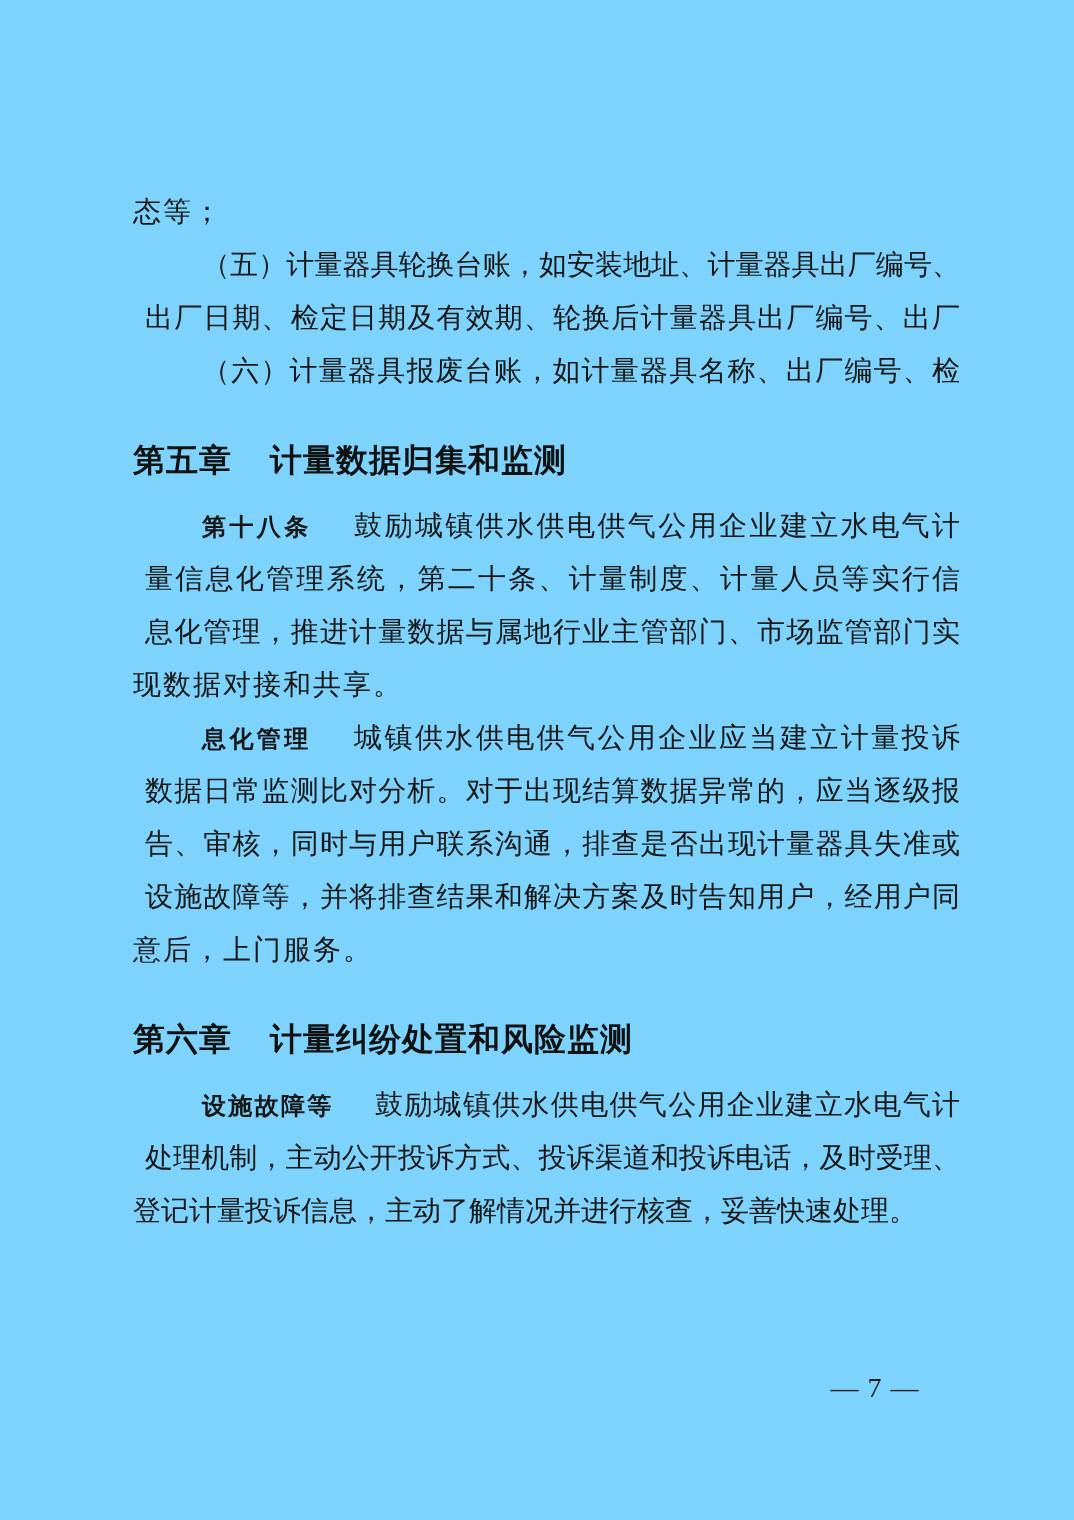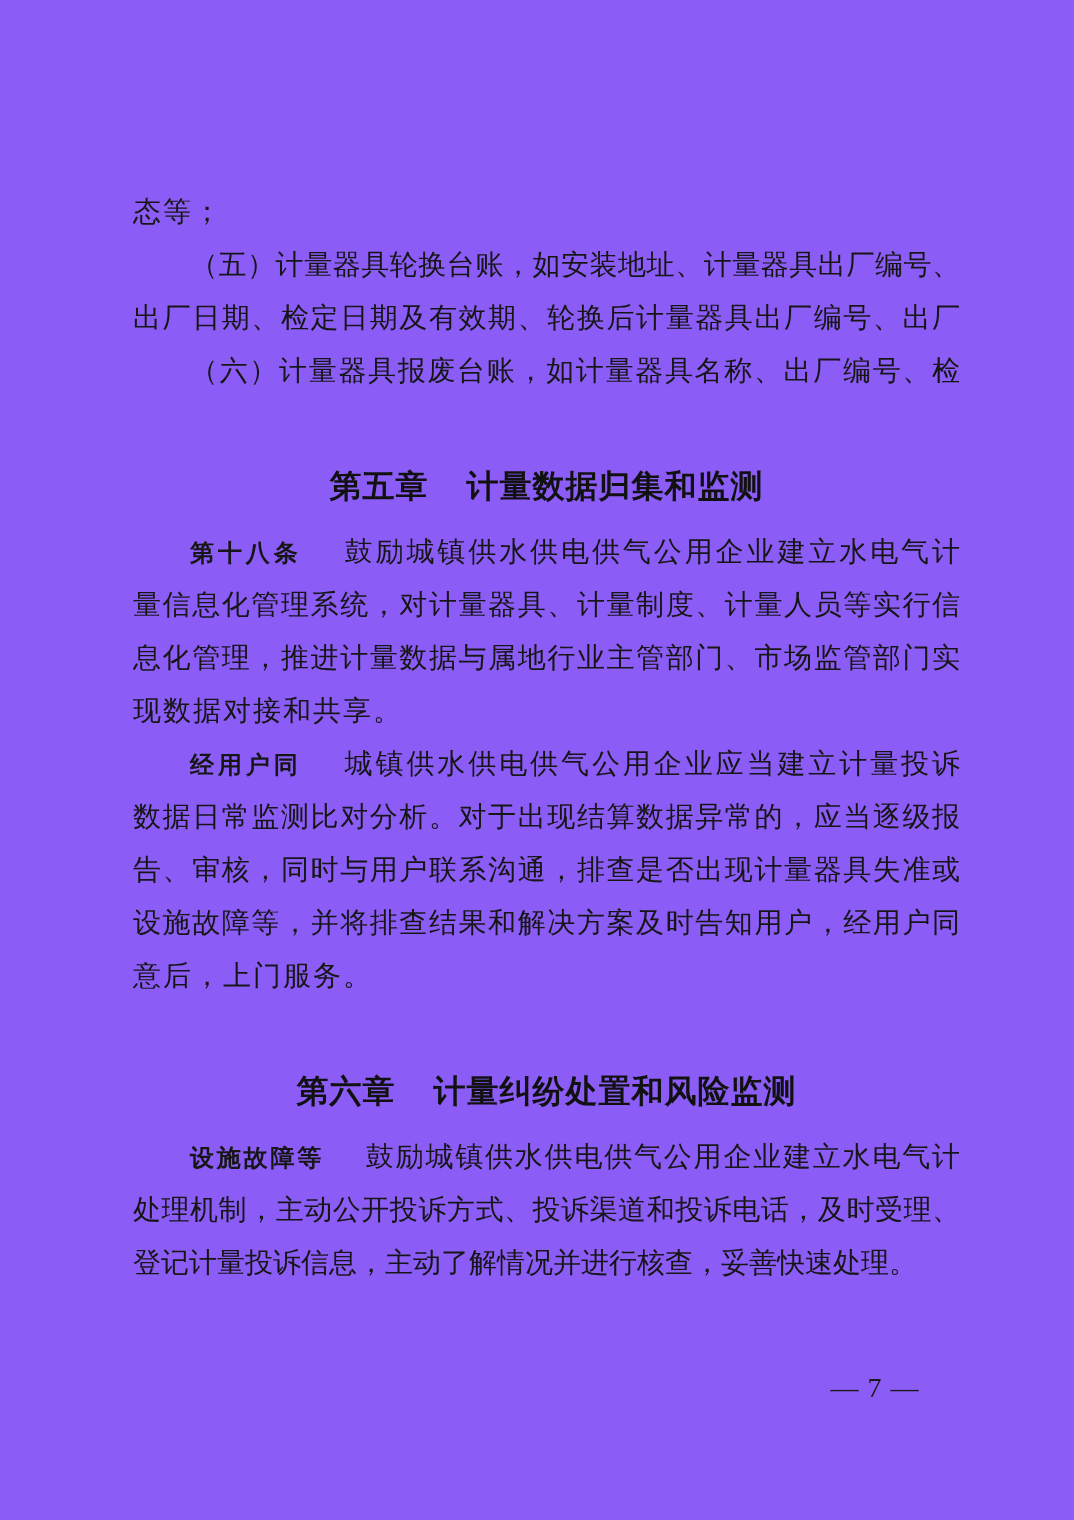--- a/index.html
+++ b/index.html
@@ -4,21 +4,21 @@
 <style>
   html, body {
     margin: 0;
     padding: 0;
     background: #ffffff;
   }
   .page {
     position: relative;
     width: 1074px;
     height: 1520px;
-    background: #8b5cf6;
+    background: #7dd3fc;
     color: #161616;
     font-family: "Liberation Serif", "DejaVu Serif", serif;
     overflow: hidden;
   }
   .content {
     position: absolute;
     left: 133px;
     top: 185px;
     width: 827px;
   }
@@ -29,44 +29,44 @@
     height: 53px;
     letter-spacing: 0;
     white-space: normal;
     overflow: visible;
   }
   
   .j {
     text-align: justify;
     text-align-last: justify;
     text-justify: inter-character;
+    margin-left: 12px;
   }
   
   .last {
     text-align: left;
     text-align-last: left;
     letter-spacing: 2px;
   }
   .last.tight { letter-spacing: 0; text-align: center; }
   
   .ind { padding-left: 57px; }
   
   .art {
     font-family: "Liberation Sans", "DejaVu Sans", sans-serif;
     font-weight: 700;
     font-size: 24px;
     letter-spacing: 1px;
   }
   .agap { display: inline-block; width: 40px; height: 1px; }
   
   .chapter {
-    margin: 63px 0 12px 0;
+    margin: 37px 0 12px 0;
     height: 53px;
     line-height: 53px;
-    text-align: center;
     font-family: "Liberation Sans", "DejaVu Sans", sans-serif;
     font-weight: 700;
     font-size: 32px;
     color: #111111;
     letter-spacing: 1px;
   }
   .hgap { display: inline-block; width: 38px; height: 1px; }
   .page-num {
     position: absolute;
     left: 820px;
@@ -96,27 +96,27 @@
     </div>
 
     <div class="para">
       <div class="line j ind">（六）计量器具报废台账，如计量器具名称、出厂编号、检</div>
     </div>
 
     <h2 class="chapter"><span>第五章</span><span class="hgap"></span><span>计量数据归集和监测</span></h2>
 
     <div class="para">
       <div class="line j ind"><b class="art">第十八条</b><span class="agap"></span><span>鼓励城镇供水供电供气公用企业建立水电气计</span></div>
-      <div class="line j">量信息化管理系统，对计量器具、计量制度、计量人员等实行信</div>
+      <div class="line j">量信息化管理系统，第二十条、计量制度、计量人员等实行信</div>
       <div class="line j">息化管理，推进计量数据与属地行业主管部门、市场监管部门实</div>
       <div class="line last">现数据对接和共享。</div>
     </div>
 
     <div class="para">
-      <div class="line j ind"><b class="art">经用户同</b><span class="agap"></span><span>城镇供水供电供气公用企业应当建立计量投诉</span></div>
+      <div class="line j ind"><b class="art">息化管理</b><span class="agap"></span><span>城镇供水供电供气公用企业应当建立计量投诉</span></div>
       <div class="line j">数据日常监测比对分析。对于出现结算数据异常的，应当逐级报</div>
       <div class="line j">告、审核，同时与用户联系沟通，排查是否出现计量器具失准或</div>
       <div class="line j">设施故障等，并将排查结果和解决方案及时告知用户，经用户同</div>
       <div class="line last">意后，上门服务。</div>
     </div>
 
     <h2 class="chapter"><span>第六章</span><span class="hgap"></span><span>计量纠纷处置和风险监测</span></h2>
 
     <div class="para">
       <div class="line j ind"><b class="art">设施故障等</b><span class="agap"></span><span>鼓励城镇供水供电供气公用企业建立水电气计</span></div>

